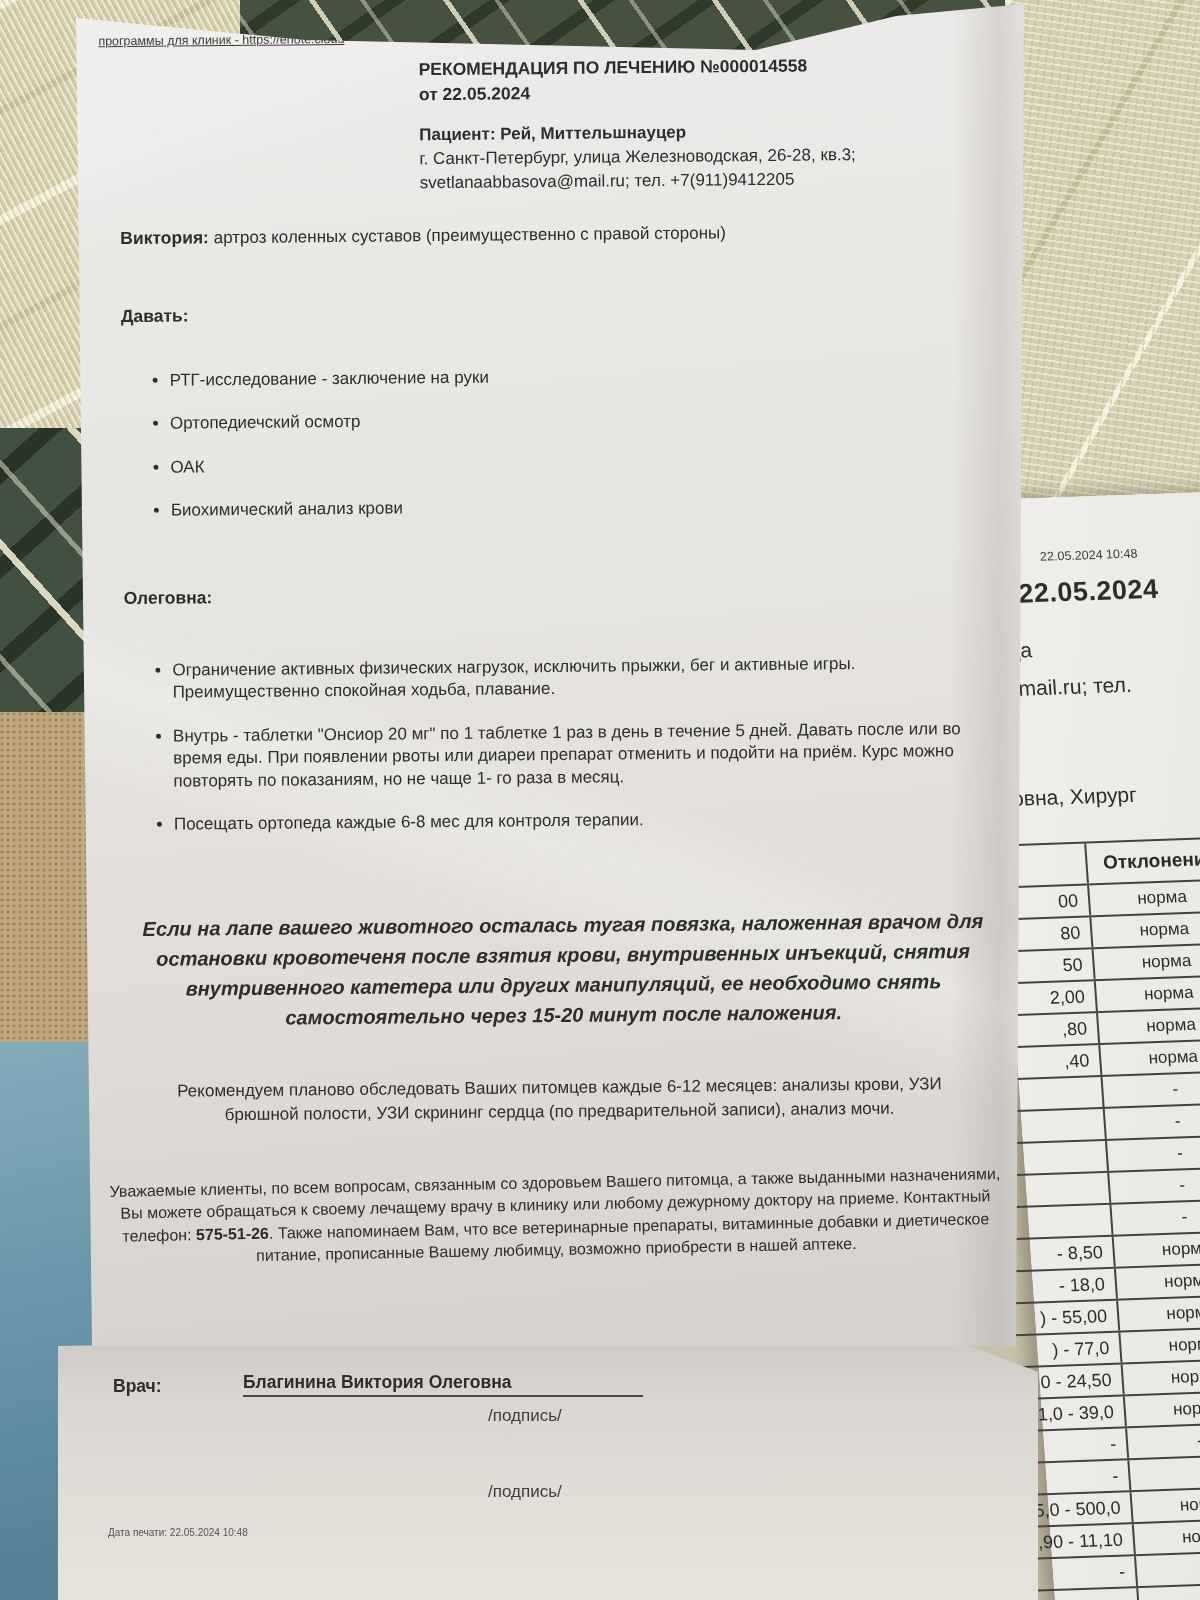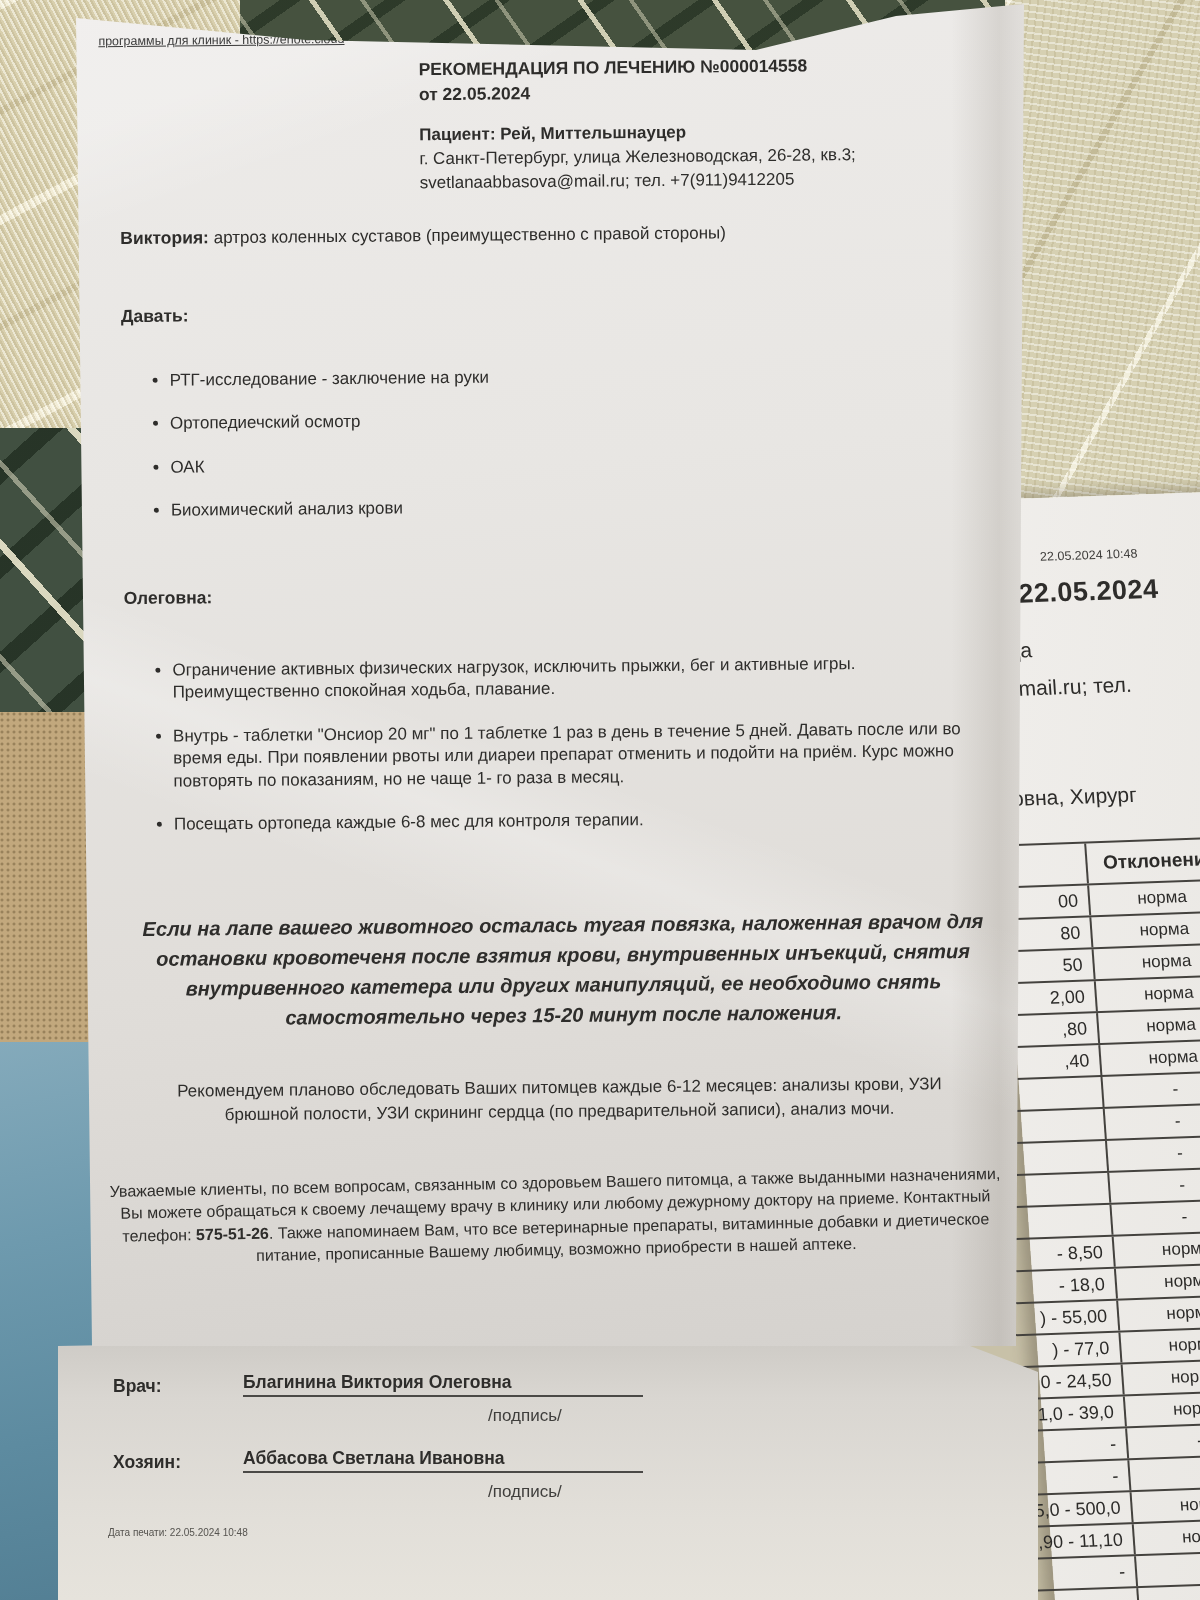--- a/index.html
+++ b/index.html
@@ -213,23 +213,20 @@
         </div>
 
     </div>
   </div>
 
   <div class="paper-bottom">
     <div class="sig-row" style="top:42px;">
       <span class="sig-label">Врач:</span><span class="sig-line">Благинина Виктория Олеговна</span>
     </div>
     <div class="sig-caption" style="left:430px;top:76px;">/подпись/</div>
-    <div class="sig-row" style="top:118px;">
-      <span class="sig-label">Хозяин:</span><span class="sig-line">Аббасова Светлана Ивановна</span>
-    </div>
     <div class="sig-caption" style="left:430px;top:152px;">/подпись/</div>
     <div class="print-date">Дата печати: 22.05.2024 10:48</div>
   </div>
 
   <div class="paper-main">
     <div class="creases"></div>
     <div class="md-content">
       <a class="md-abs md-link" href="#">программы для клиник - https://enote.cloud</a>
 
       <div class="md-abs md-title">

